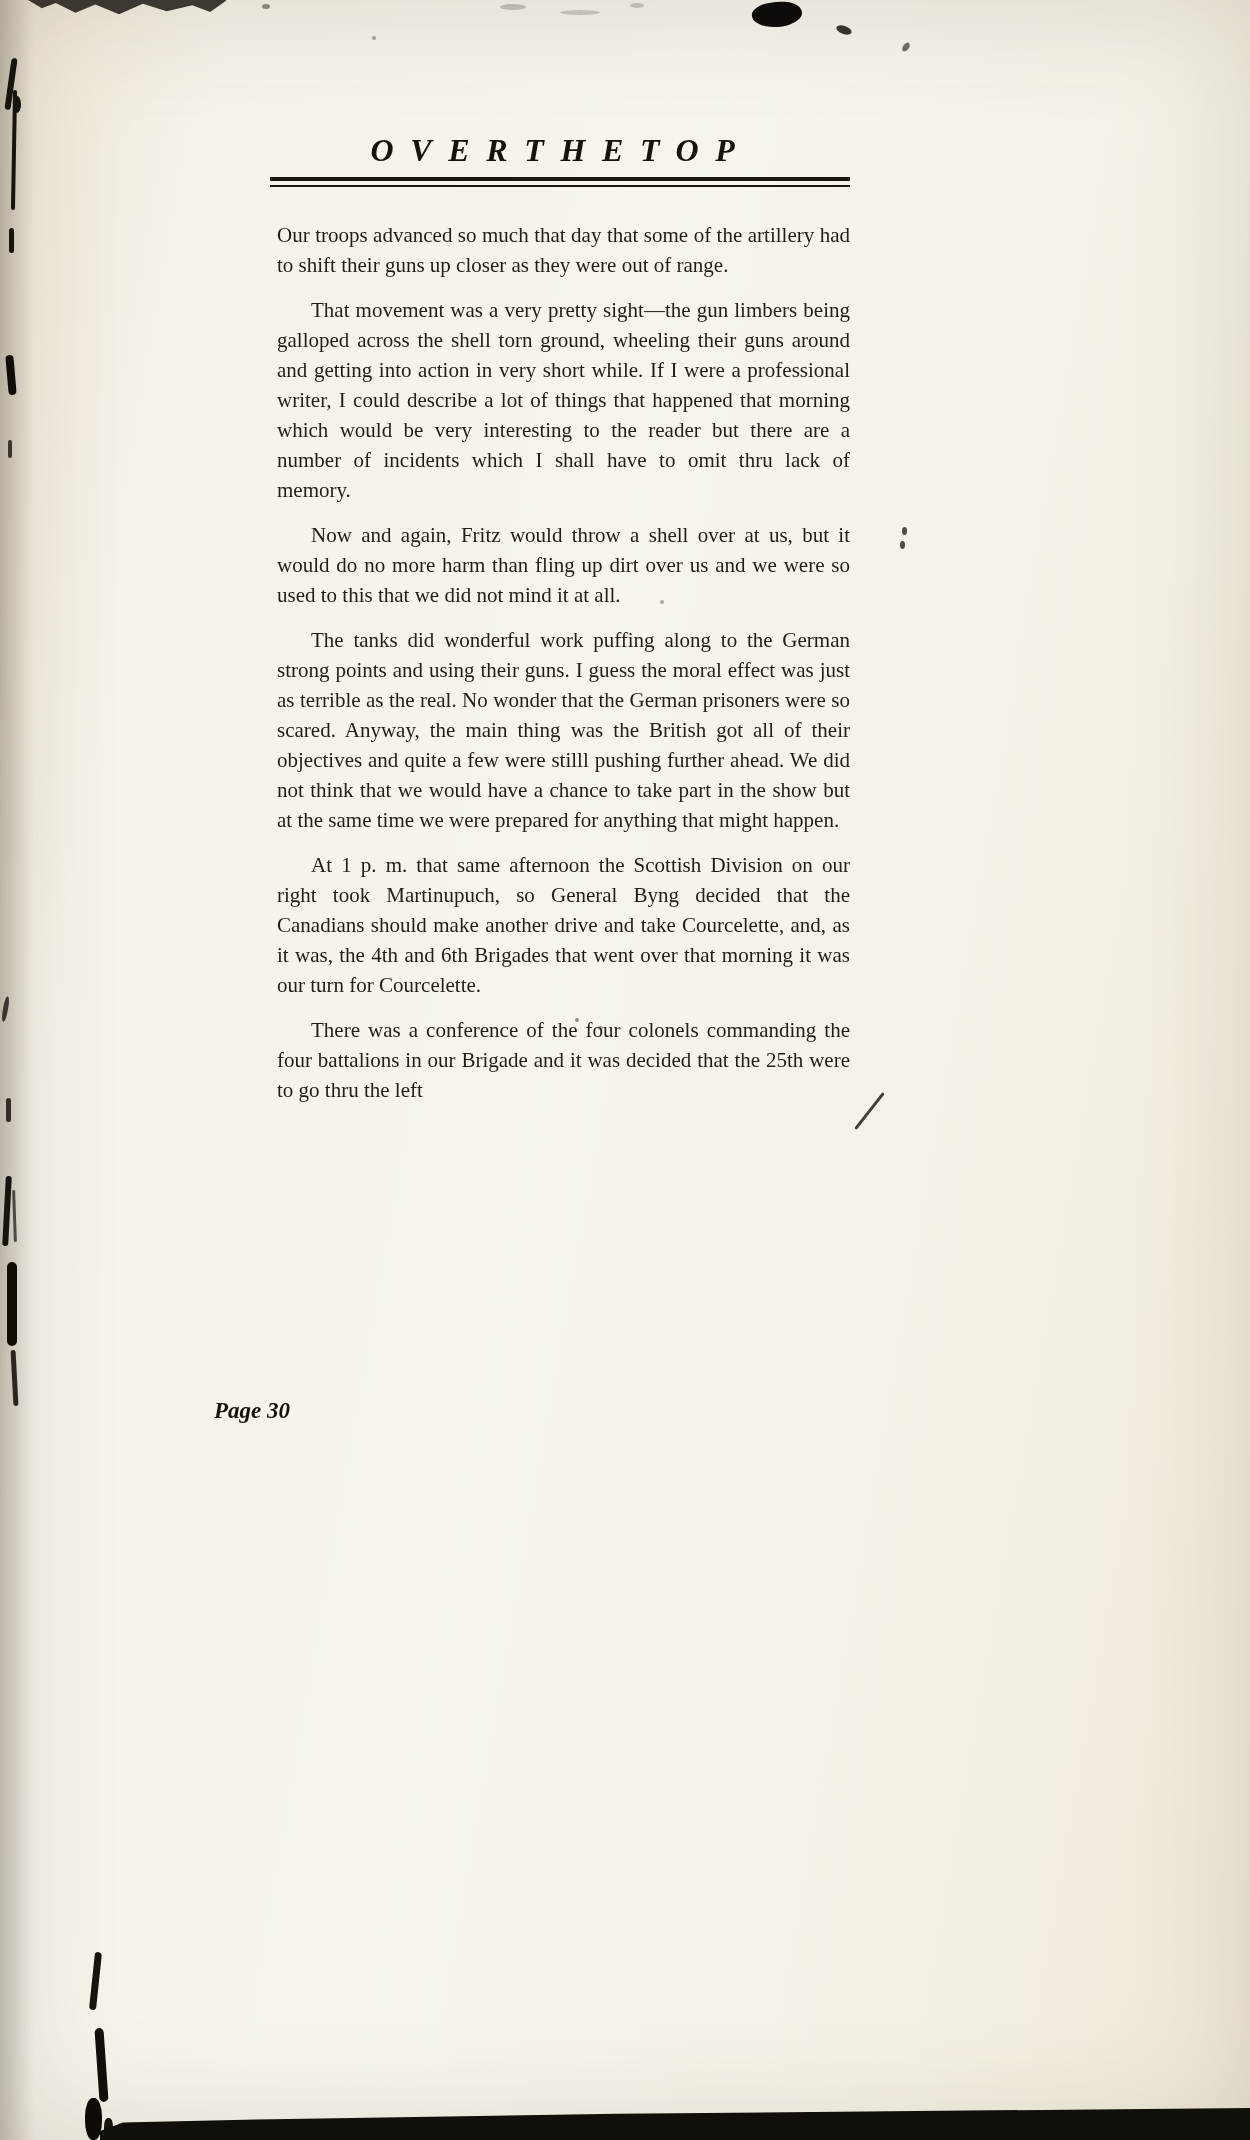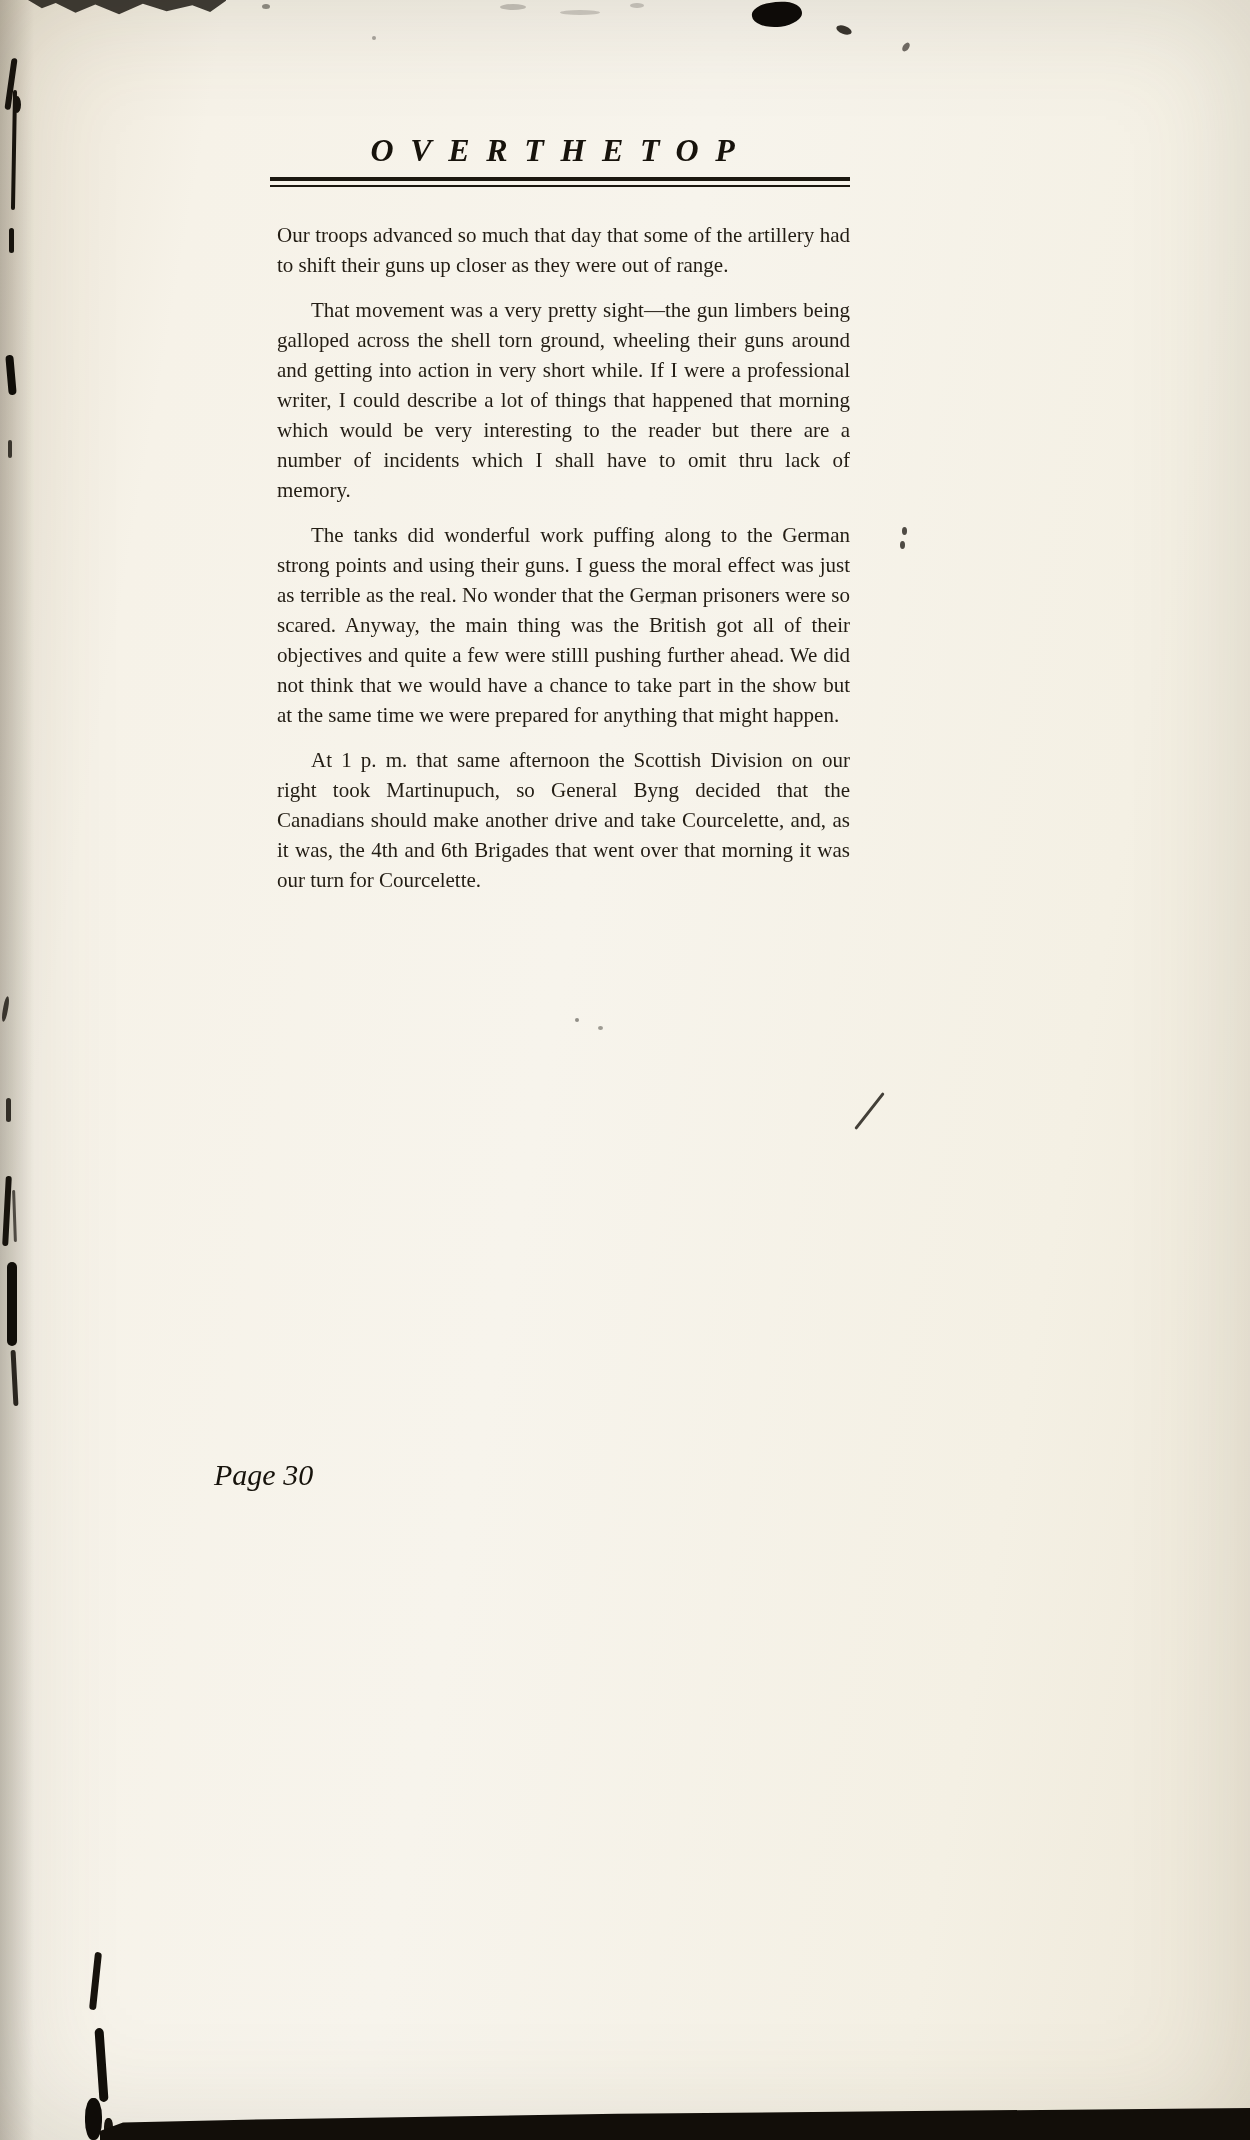--- a/index.html
+++ b/index.html
@@ -37,22 +37,22 @@
   .bodytext {
     position:absolute; left:277px; top:220px; width:573px;
     font-size:21px; line-height:30px;
     text-align:justify;
     color:#231d14;
   }
   .bodytext p { margin:0 0 15px 0; text-indent:34px; }
   .bodytext p.first { text-indent:0; }
   
   .pagenum {
-    position:absolute; left:214px; top:1458px;
-    font-size:30px; font-weight:normal; font-style:italic;
+    position:absolute; left:214px; top:1398px;
+    font-size:23px; font-weight:bold; font-style:italic;
     color:#17130c;
   }
   
   .mark { position:absolute; background:#17130d; }
   .m-topband { left:28px; top:0; width:198px; height:15px; opacity:.82;
     clip-path: polygon(0 0,7% 55%,14% 20%,24% 85%,34% 30%,46% 95%,58% 25%,70% 75%,83% 35%,92% 80%,100% 5%,100% 0,0 0); }
   .m-topdot1 { left:262px; top:4px; width:8px; height:5px; border-radius:50%; opacity:.45; }
   .m-topdot2 { left:372px; top:36px; width:4px; height:4px; border-radius:50%; opacity:.35; }
   .m-speck1 { left:500px; top:4px; width:26px; height:6px; border-radius:50%; opacity:.22; }
   .m-speck2 { left:560px; top:10px; width:40px; height:5px; border-radius:50%; opacity:.18; }
@@ -93,22 +93,24 @@
   <div class="head">
     <span class="w">OVER</span>
     <span class="w">THE</span>
     <span class="w">TOP</span>
   </div>
   <div class="rule"></div>
 
   <div class="bodytext">
     <p class="first">Our troops advanced so much that day that some of the artillery had to shift their guns up closer as they were out of range.</p>
     <p>That movement was a very pretty sight—the gun limbers being galloped across the shell torn ground, wheeling their guns around and getting into action in very short while. If I were a professional writer, I could describe a lot of things that happened that morning which would be very interesting to the reader but there are a number of incidents which I shall have to omit thru lack of memory.</p>
+    <p>Now and again, Fritz would throw a shell over at us, but it would do no more harm than fling up dirt over us and we were so used to this that we did not mind it at all.</p>
     <p>The tanks did wonderful work puffing along to the German strong points and using their guns. I guess the moral effect was just as terrible as the real. No wonder that the German prisoners were so scared. Anyway, the main thing was the British got all of their objectives and quite a few were stilll pushing further ahead. We did not think that we would have a chance to take part in the show but at the same time we were prepared for anything that might happen.</p>
     <p>At 1 p. m. that same afternoon the Scottish Division on our right took Martinupuch, so General Byng decided that the Canadians should make another drive and take Courcelette, and, as it was, the 4th and 6th Brigades that went over that morning it was our turn for Courcelette.</p>
+    <p>There was a conference of the four colonels commanding the four battalions in our Brigade and it was decided that the 25th were to go thru the left</p>
   </div>
 
   <div class="pagenum">Page 30</div>
 
   <div class="mark m-topband"></div>
   <div class="mark m-topdot1"></div>
   <div class="mark m-topdot2"></div>
   <div class="mark m-speck1"></div>
   <div class="mark m-speck2"></div>
   <div class="mark m-speck3"></div>

